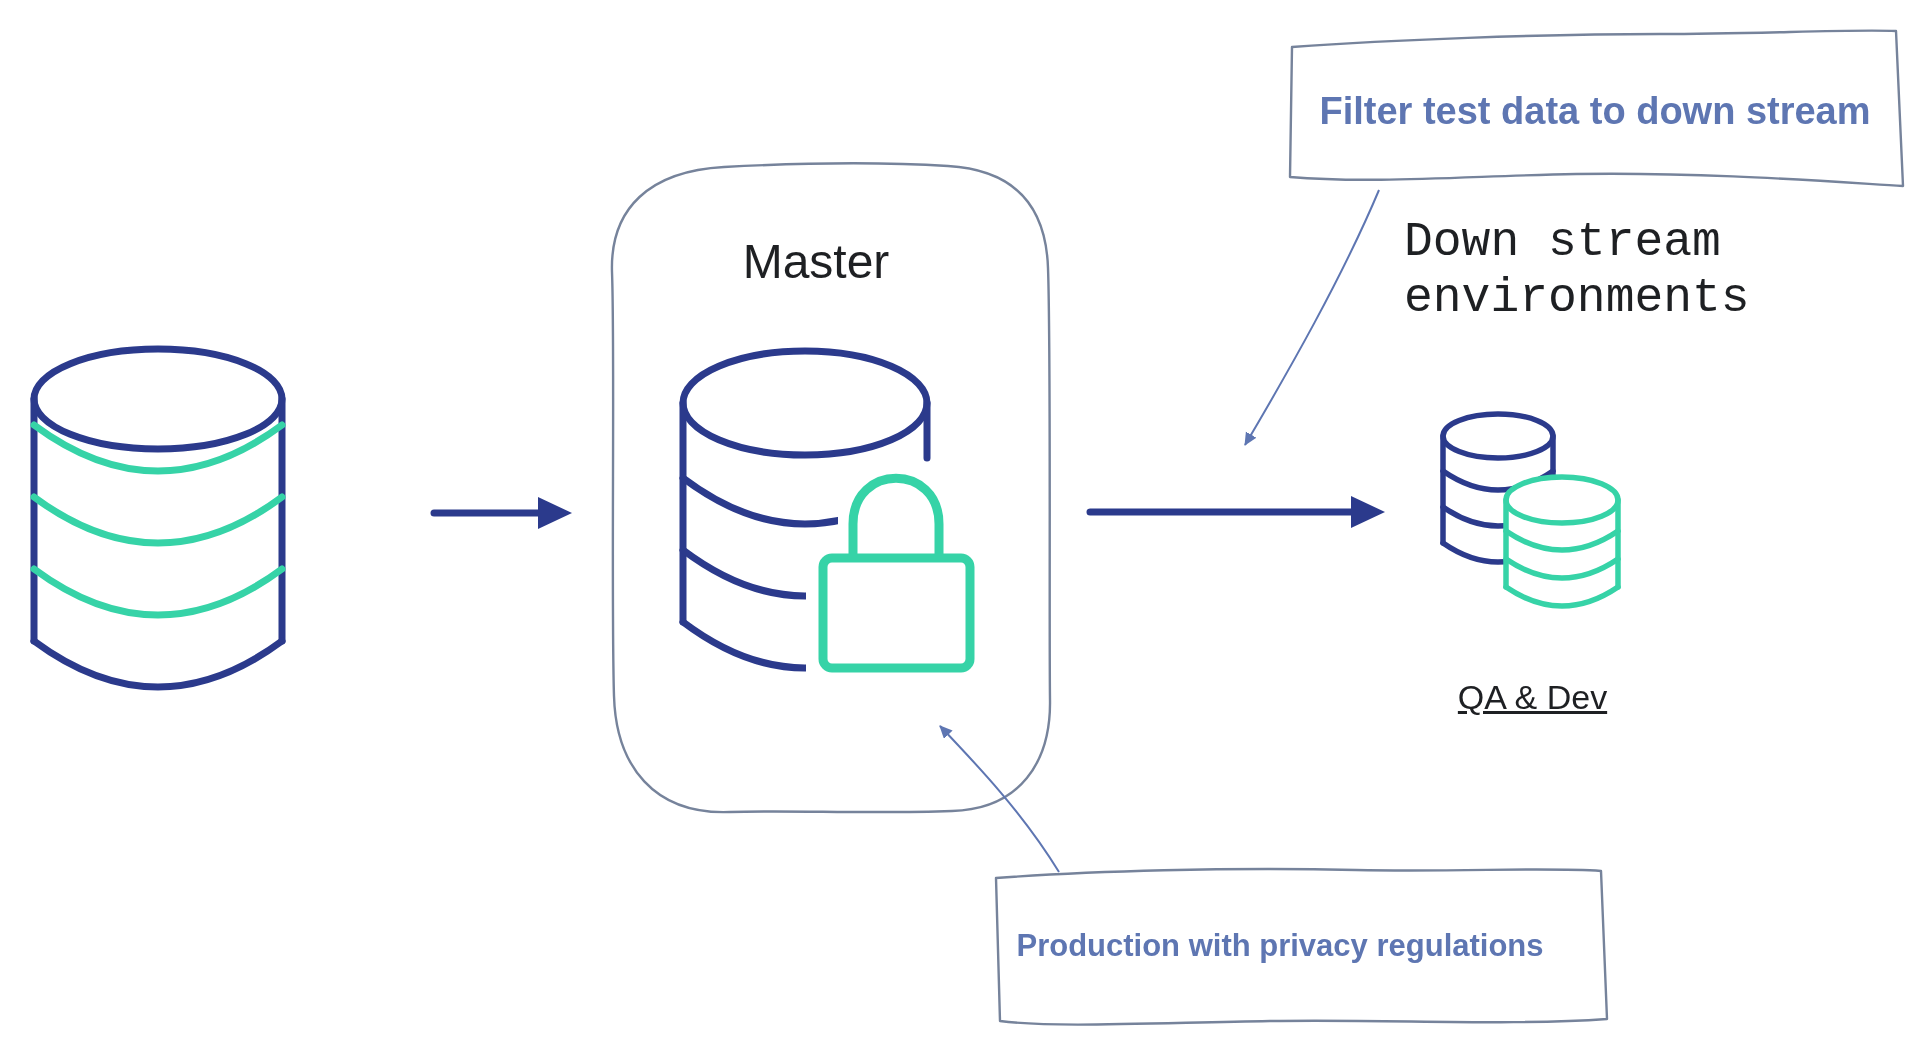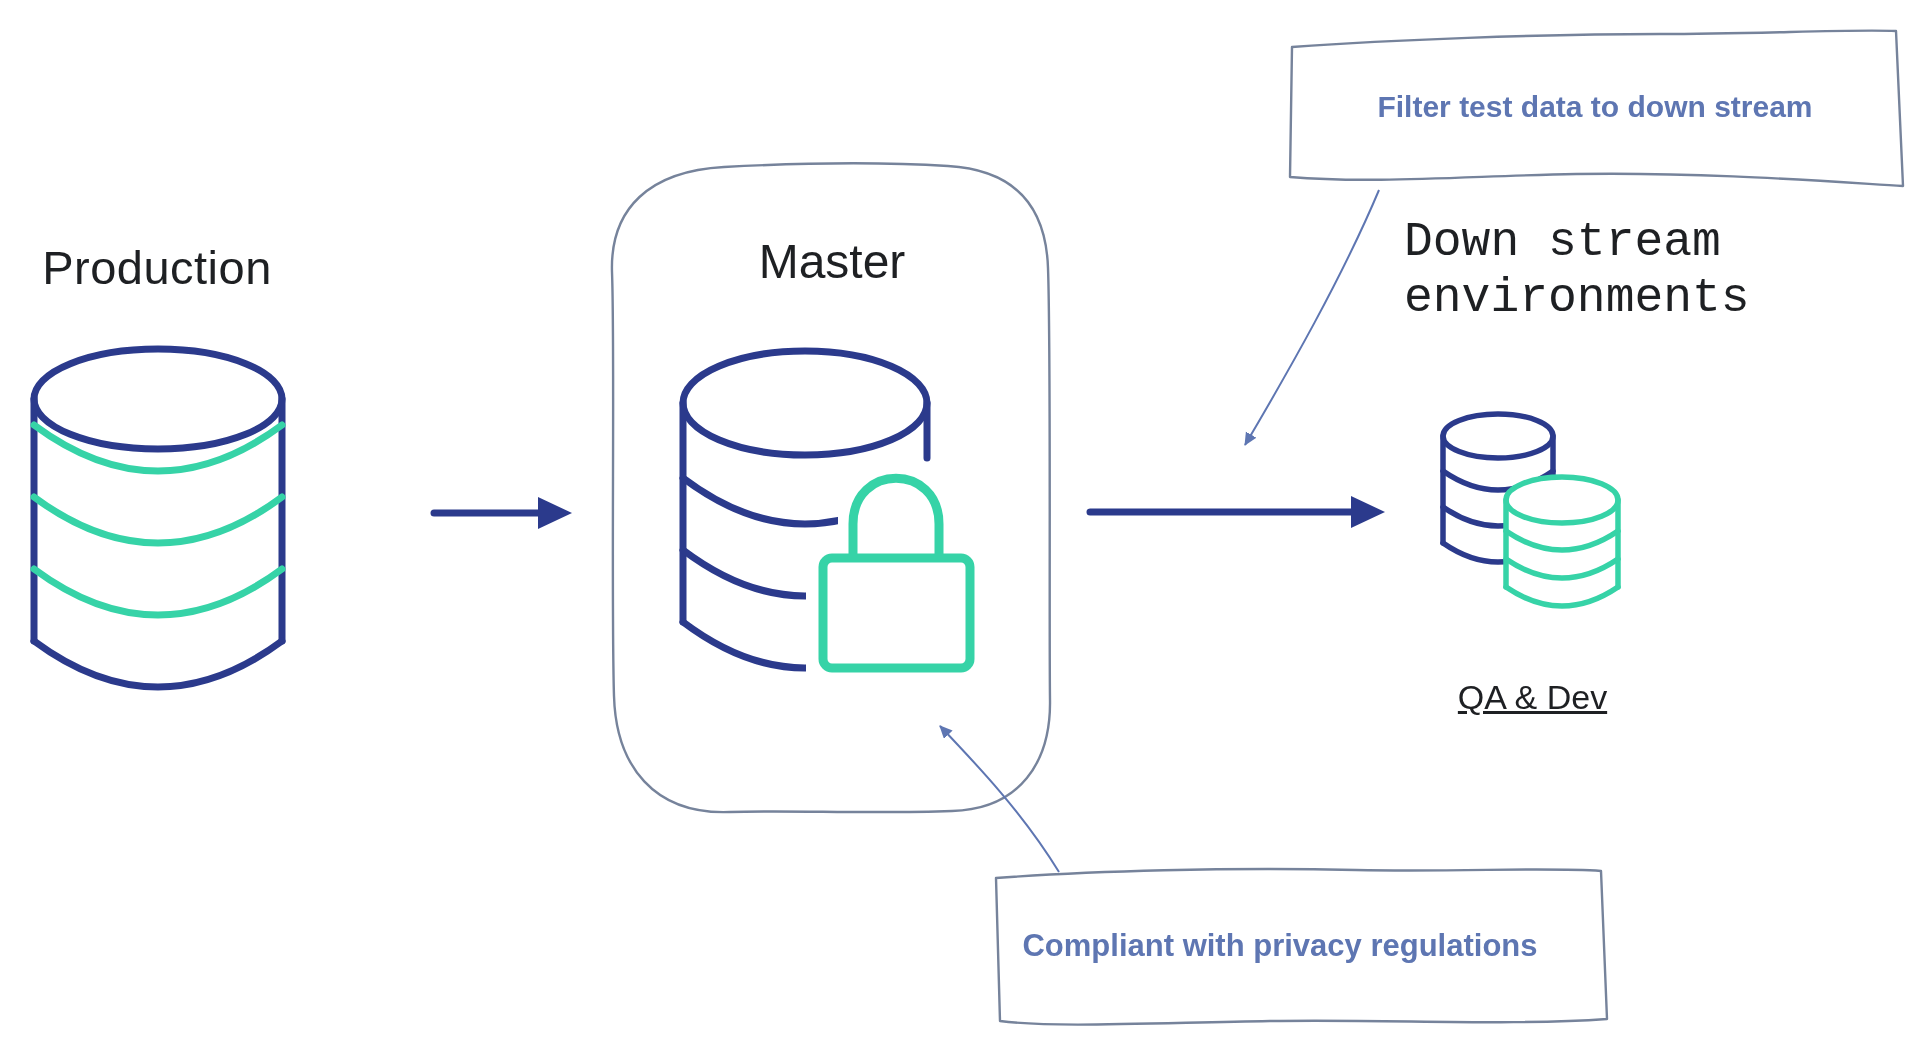--- a/index.html
+++ b/index.html
@@ -36,40 +36,40 @@
   .lbl {
     position: absolute;
     color: var(--c-ink, #1e2023);
     white-space: pre-line;
   }
   .production-label {
     left: 27px; top: 240px; width: 260px;
     font-size: 47px; text-align: center; letter-spacing: 0.5px;
   }
   .master-label {
-    left: 612px; top: 234px; width: 440px;
+    left: 596px; top: 234px; width: 440px;
     font-size: 48px; text-align: center;
   }
   .downstream-label {
     left: 1404px; top: 214px; width: 345px;
     font-size: 48px; line-height: 56px; text-align: left; font-family: Liberation Mono, monospace;
   }
   .qadev-label {
     left: 1440px; top: 678px; width: 185px;
     font-size: 34px; text-align: center; text-decoration: underline;
   }
   .callout-text {
     position: absolute;
     color: var(--c-slate, #5e76b2);
     font-weight: 600;
     text-align: center;
   }
   .filter-text {
     left: 1300px; top: 90px; width: 590px;
-    font-size: 30px;
+    font-size: 38px;
   }
   .compliance-text {
     left: 995px; top: 928px; width: 570px;
     font-size: 31px;
   }
 </style>
 </head>
 <body>
 
 <div class="canvas">
@@ -157,24 +157,23 @@
 
     <path class="sketch" d="M996 878
          C1090 871 1230 867 1356 870
          C1462 872 1548 867 1601 871
          L1607 1019
          C1510 1026 1390 1019 1270 1021
          C1150 1023 1052 1028 1000 1021 Z"></path>
     <path class="thin" marker-end="url(#ah-slate)" d="M1059 872 C1022 812 978 766 940 726"></path>
   </svg>
 
-  <div class="lbl production-label">Production</div>
 
   <div class="lbl master-label">Master</div>
 
   <div class="lbl downstream-label">Down stream environments</div>
 
   <div class="lbl qadev-label">QA &amp; Dev</div>
 
   <div class="callout-text filter-text">Filter test data to down stream</div>
 
-  <div class="callout-text compliance-text">Compliant with privacy regulations</div>
+  <div class="callout-text compliance-text">Production with privacy regulations</div>
 </div>
 
 </body></html>

